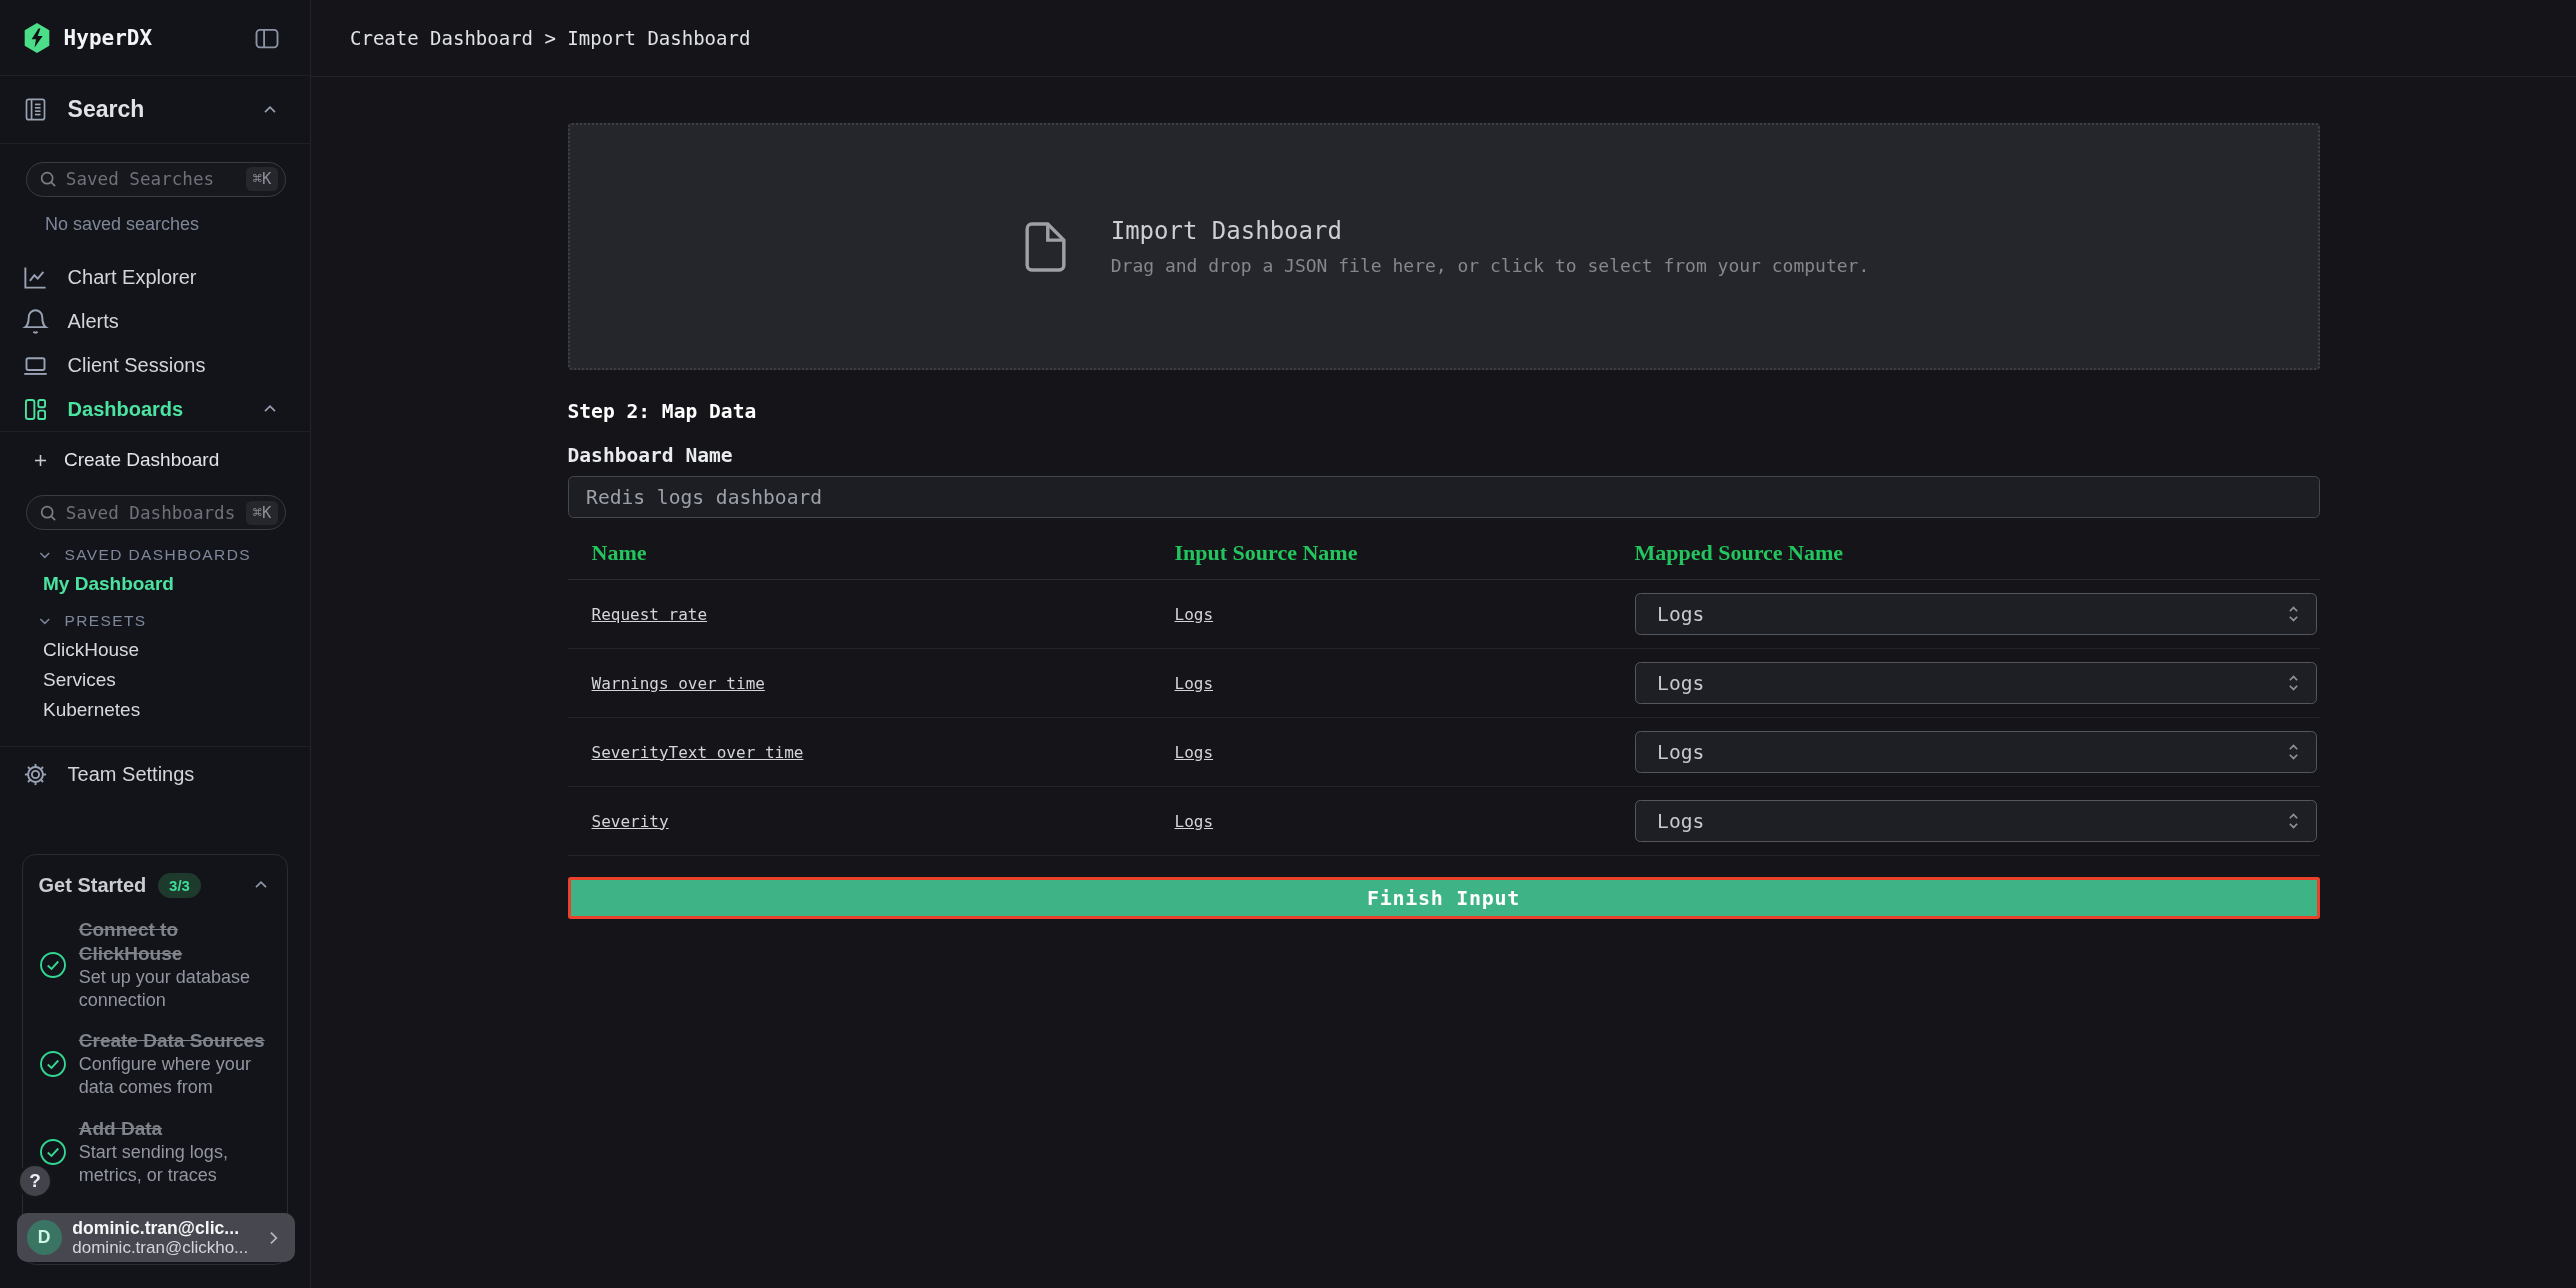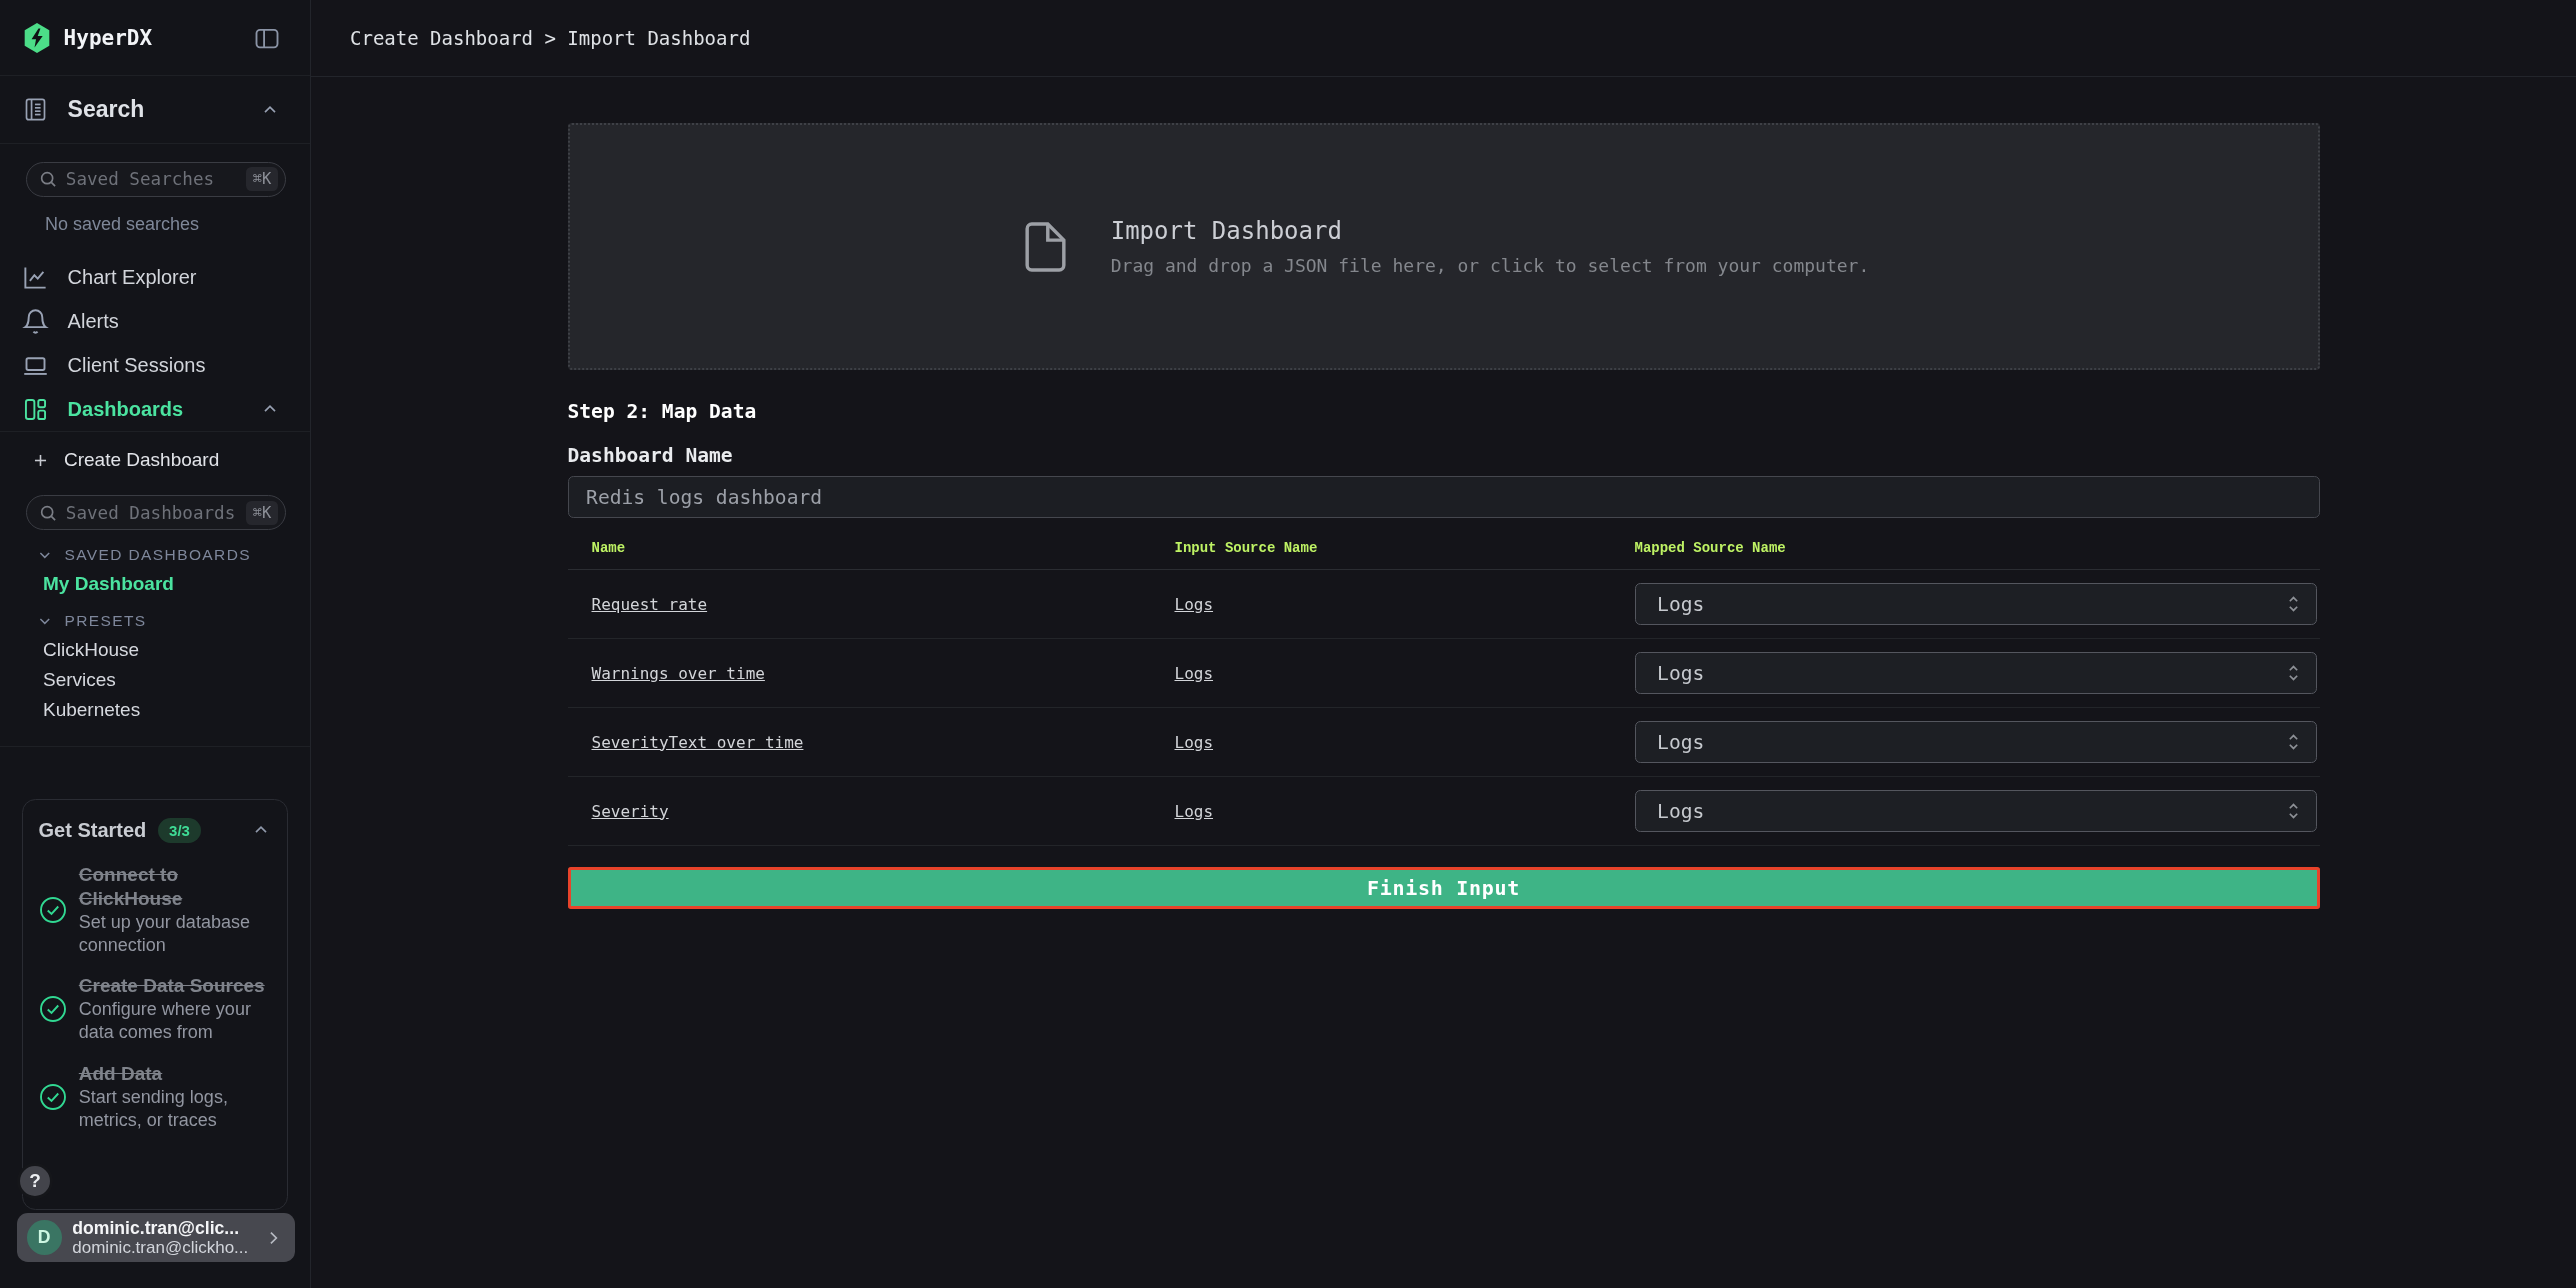--- a/index.html
+++ b/index.html
@@ -99,21 +99,21 @@
   .dz-title{font-family:var(--font-mono);font-size:24px;color:#ccced4;}
   .dz-sub{font-family:var(--font-mono);font-size:18px;color:var(--mono-dim);margin-top:9.5px;}
 
   .step-label{margin-top:30px;font-family:var(--font-mono);font-size:19.6px;font-weight:700;color:#ffffff;line-height:24px;}
   .name-label{margin-top:20px;font-family:var(--font-mono);font-size:19.6px;font-weight:700;color:#e9ebee;line-height:24px;}
   .name-input{margin-top:8px;width:100%;height:42px;background:#1c1e23;border:1.4px solid #45474e;border-radius:5.4px;outline:none;font-family:var(--font-mono);font-size:19.6px;color:#9ca0a8;padding:0 17.6px;}
 
   .map-table{margin-top:21.6px;}
   .t-head,.t-row{display:grid;grid-template-columns:583px 460px 1fr;align-items:center;}
   .t-head{border-bottom:0.7px solid #2b2d32;padding-bottom:13.5px;}
-  .th{font-family:Liberation Mono, monospace;font-size:14px;font-weight:700;color:#bef264;padding-left:24px;}
+  .th{font-family:Liberation Serif, serif;font-size:22px;font-weight:700;color:#22c55e;padding-left:24px;}
   .t-row{height:69px;border-bottom:0.7px solid #232529;}
   .td{font-family:var(--font-mono);font-size:16px;color:#d3d5d9;padding-left:24px;text-decoration:underline;}
   .select{margin-left:24px;width:682px;height:42px;background:#1d1f24;border:1.4px solid #54565e;border-radius:5.4px;display:flex;align-items:center;padding:0 15px 0 21.6px;cursor:pointer;}
   .select .sel-value{font-family:var(--font-mono);font-size:19.6px;color:#c6c9ce;}
   .select .sel-chev{margin-left:auto;display:flex;color:#8d9096;}
 
   .finish-btn{margin-top:21px;width:100%;height:42px;background:var(--button-green);border:3.4px solid var(--highlight-red);border-radius:2.7px;display:flex;align-items:center;justify-content:center;font-family:var(--font-mono);font-size:20px;font-weight:700;color:#ffffff;letter-spacing:0.7px;cursor:pointer;}
 
   svg{display:block;}
 </style>
@@ -255,20 +255,37 @@
             <polyline points="6 9.5 12 15.5 18 9.5"></polyline>
           </svg>
       </span>
       <span class="glabel">PRESETS</span>
     </div>
     <div class="sub-item">ClickHouse</div>
     <div class="sub-item">Services</div>
     <div class="sub-item">Kubernetes</div>
   </div>
 
+  <div class="team-row">
+    <span class="nico">
+      <svg width="27" height="27" viewBox="0 0 24 24" fill="none" stroke="currentColor" stroke-width="1.7">
+        <circle cx="12" cy="12" r="3.2"></circle>
+          <circle cx="12" cy="12" r="6.6"></circle>
+        <line x1="12" y1="2.6" x2="12" y2="5.4"></line>
+          <line x1="12" y1="18.6" x2="12" y2="21.4"></line>
+        <line x1="2.6" y1="12" x2="5.4" y2="12"></line>
+          <line x1="18.6" y1="12" x2="21.4" y2="12"></line>
+        <line x1="5.3" y1="5.3" x2="7.3" y2="7.3"></line>
+          <line x1="16.7" y1="16.7" x2="18.7" y2="18.7"></line>
+        <line x1="5.3" y1="18.7" x2="7.3" y2="16.7"></line>
+          <line x1="16.7" y1="7.3" x2="18.7" y2="5.3"></line>
+      </svg>
+    </span>
+    <span class="nlabel">Team Settings</span>
+  </div>
 
   <div class="gs-card">
     <div class="gs-head">
       <span class="gs-title">Get Started</span>
       <span class="gs-badge">3/3</span>
       <span class="gs-chev">
         <svg width="20" height="20" viewBox="0 0 24 24" fill="none" stroke="currentColor" stroke-width="2">
             <polyline points="6 14.5 12 8.5 18 14.5"></polyline>
           </svg>
       </span>

